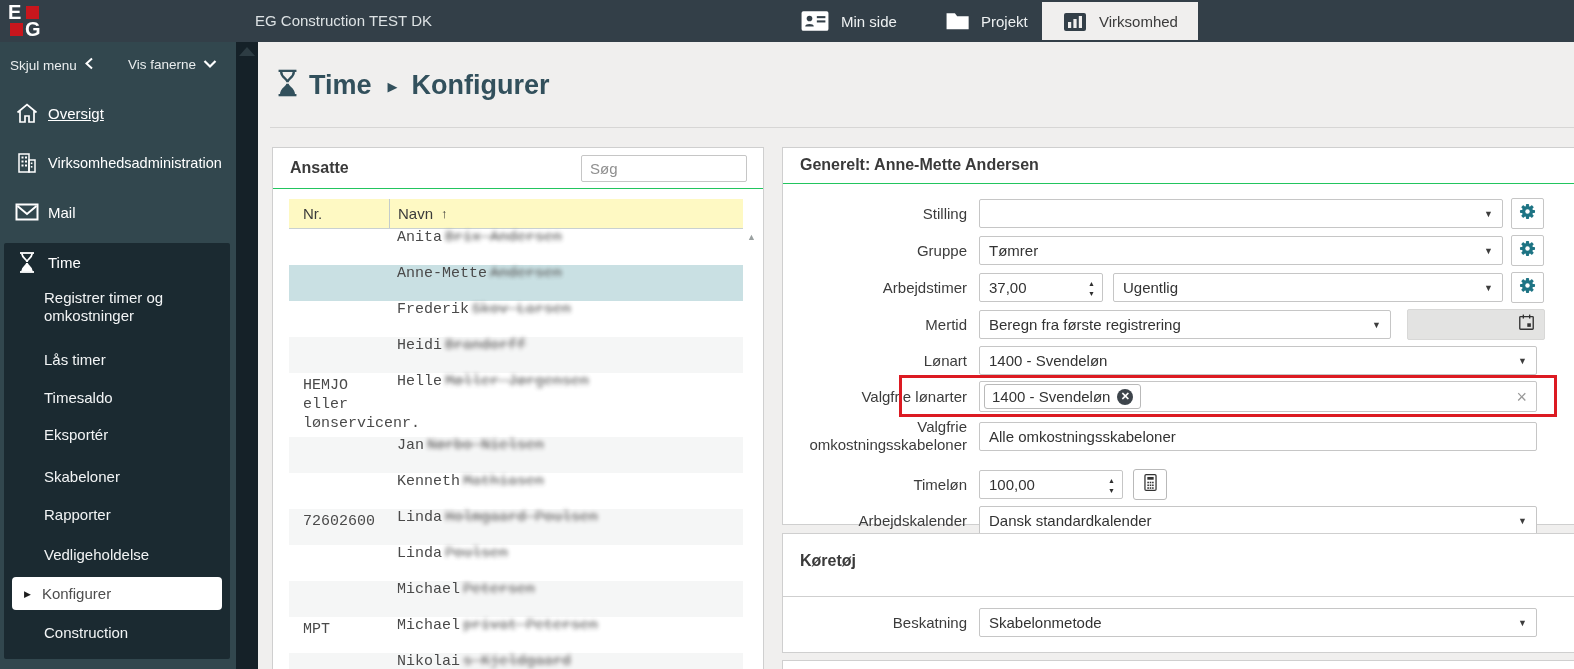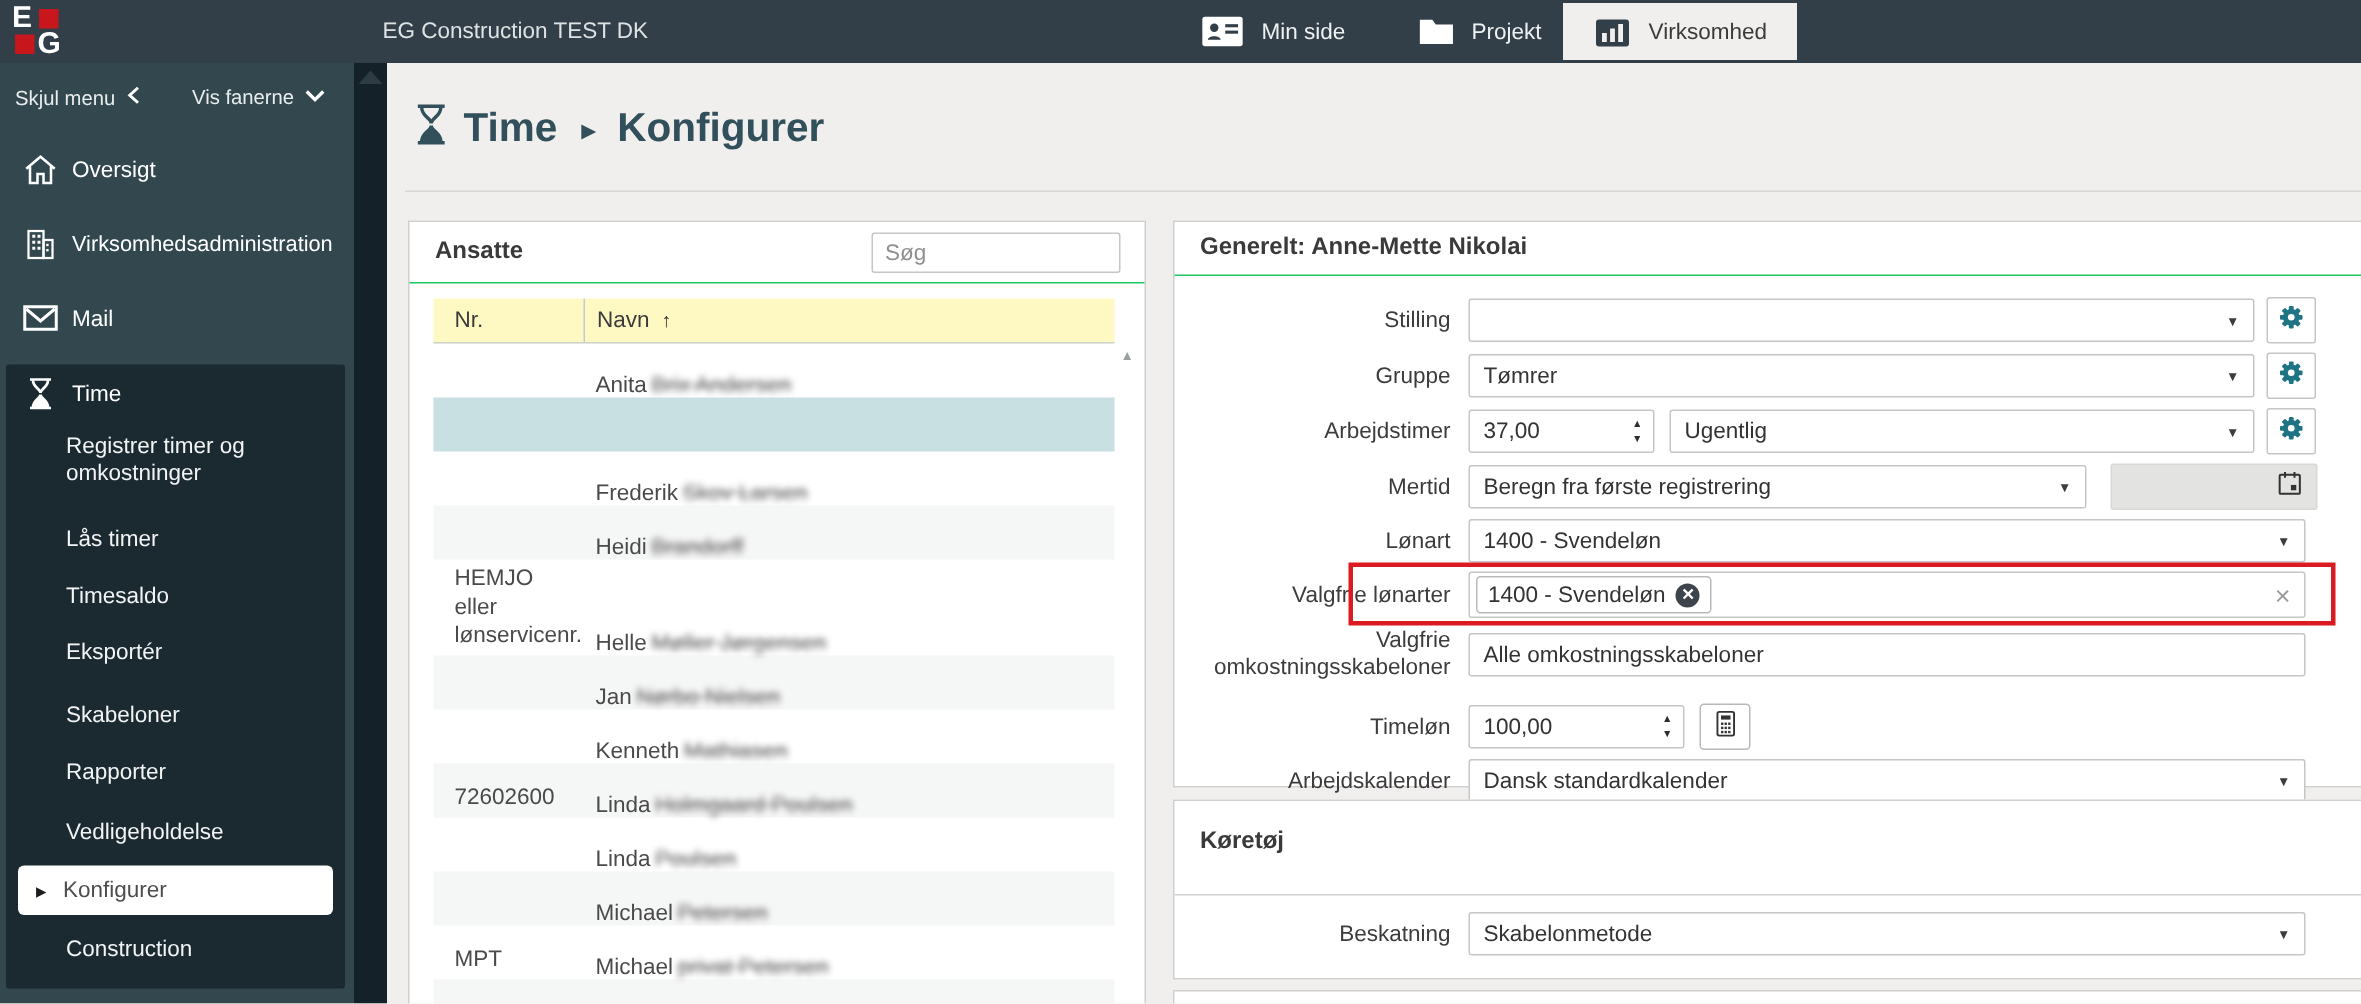--- a/index.html
+++ b/index.html
@@ -50,21 +50,21 @@
 
   
   #card-ansatte { left:14px; top:105px; width:492px; height:600px; }
   .search-input { position:absolute; right:16px; top:7px; width:166px; height:27px; border:1px solid #c6c6c6; border-radius:2px; font-size:15px; color:#333; padding:0 8px; font-family:"Liberation Sans",sans-serif; }
   .search-input::placeholder { color:#8f8f8f; }
   .thead { position:absolute; left:16px; top:51px; width:454px; height:30px; background:#fef9c3; border-bottom:1px solid #c9d1d1; display:flex; align-items:center; font-size:15px; color:#3b3b3b; }
   .th-nr { width:100px; padding-left:14px; }
   .th-name { flex:1; padding-left:8px; border-left:1px solid #c3cccc; height:100%; display:flex; align-items:center; gap:8px; }
   .sortglyph { font-size:13px; color:#333; }
   .tbody { position:absolute; left:16px; top:81px; width:454px; }
-  .trow { display:flex; min-height:36px; align-items:flex-end; font-size:15px; color:#4a4a4a; cursor:pointer; }
+  .trow { display:flex; min-height:36px; align-items:flex-start; font-size:15px; color:#4a4a4a; cursor:pointer;font-family:Liberation Mono, monospace; }
   .trow:nth-child(even) { background:#f5f6f6; }
   .trow.selected { background:#c9e0e3 !important; }
   .c-nr { width:100px; padding:4px 2px 4px 14px; line-height:1.25; }
   .c-name { flex:1; padding-left:8px; white-space:nowrap; }
   .blurred { filter:blur(2px); color:#5f5f5f; text-decoration:line-through; opacity:.9; margin-left:3px; }
   .list-scroll { position:absolute; right:5px; top:84px; width:13px; height:510px; }
   .list-scroll .up { font-size:9px; color:#9aa0a0; text-align:center; }
 
   
   #card-general { left:524px; top:105px; width:802px; height:378px; }
@@ -158,21 +158,21 @@
       <span>Vis fanerne</span>
       <span>
         <svg width="14" height="10" viewBox="0 0 14 10">
             <path d="M1.5 2 L7 7.5 L12.5 2" stroke="#fff" stroke-width="2.2" fill="none"></path>
           </svg>
       </span>
     </div>
 
     <div class="time-block"></div>
 
-    <div class="nav-item" style="top:51px;">
+    <div class="nav-item" style="top:51px;text-decoration:underline;">
       <span class="nico">
         <svg width="24" height="22" viewBox="0 0 24 22">
             <path d="M2.5 10.5 L12 2.5 L21.5 10.5 M5 9 V20 h5 v-6 h4 v6 h5 V9" stroke="#fff" stroke-width="1.7" fill="none"></path>
           </svg>
       </span>
       <span class="nlabel">Oversigt</span>
     </div>
     <div class="nav-item" style="top:101px;">
       <span class="nico">
         <svg width="22" height="22" viewBox="0 0 22 22">
@@ -265,20 +265,21 @@
           <span class="sortglyph">↑</span>
         </span>
       </div>
       <div class="tbody">
         <div class="trow">
           <span class="c-nr"></span>
           <span class="c-name"><span>Anita</span><span class="blurred">Brix Andersen</span></span>
         </div>
         <div class="trow selected">
           <span class="c-nr"></span>
+          <span class="c-name"><span>Anne-Mette</span><span class="blurred">Andersen</span></span>
         </div>
         <div class="trow">
           <span class="c-nr"></span>
           <span class="c-name"><span>Frederik</span><span class="blurred">Skov Larsen</span></span>
         </div>
         <div class="trow">
           <span class="c-nr"></span>
           <span class="c-name"><span>Heidi</span><span class="blurred">Brandorff</span></span>
         </div>
         <div class="trow">
@@ -315,21 +316,21 @@
         </div>
 
       </div>
       <div class="list-scroll">
         <div class="up">▲</div>
       </div>
     </div>
 
     <div class="card" id="card-general">
       <div class="card-hdr" style="height:36px;">
-        <span class="ttl" style="top:8px;">Generelt: Anne-Mette Nikolai</span>
+        <span class="ttl" style="top:8px;">Generelt: Anne-Mette Andersen</span>
       </div>
       <div class="formarea">
 
         <div class="frow">
           <span class="flabel">Stilling</span>
           <div class="select w-std">
               <span></span>
             </div>
           <div class="gearbtn">
             <span><svg width="19" height="19" viewBox="0 0 24 24">

